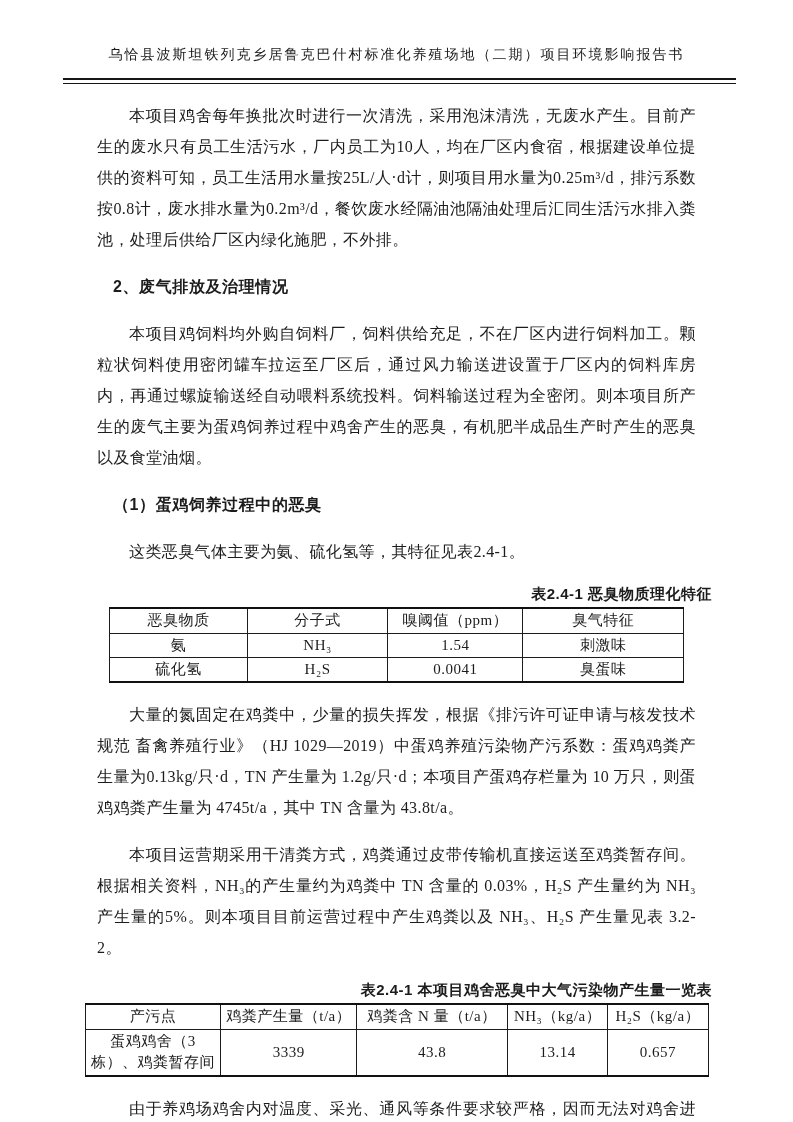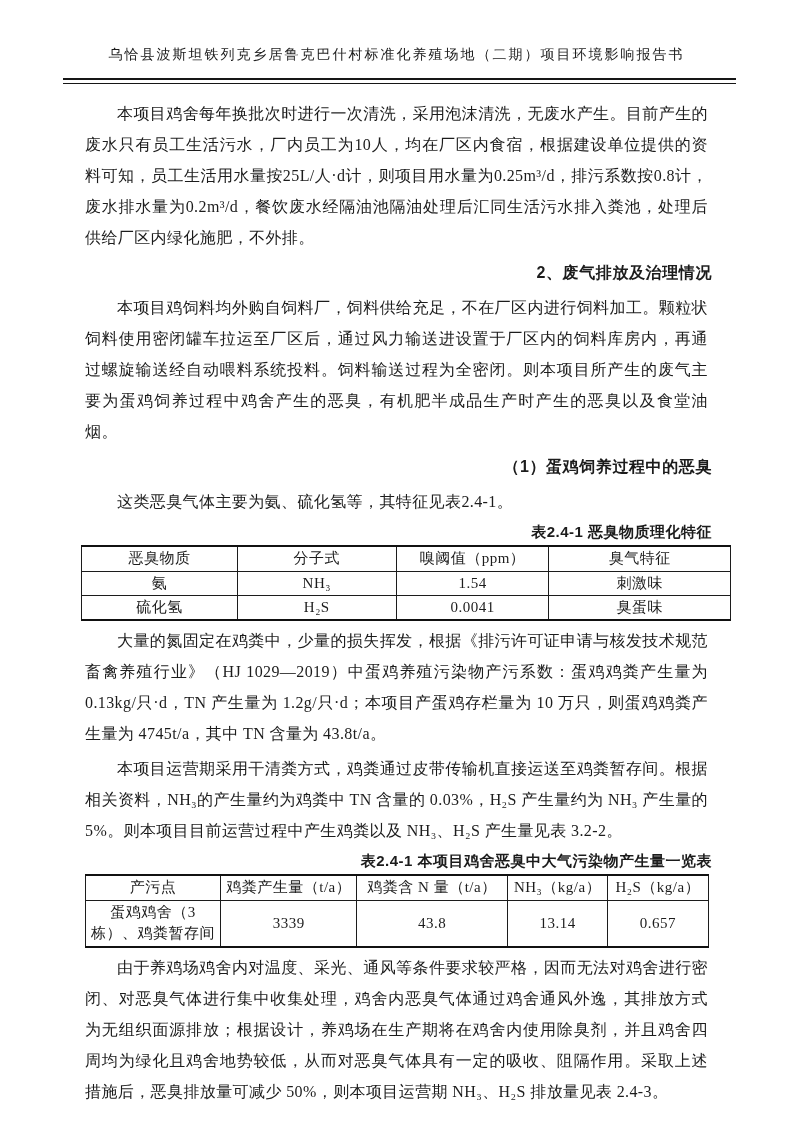--- a/index.html
+++ b/index.html
@@ -27,52 +27,52 @@
     border-top:2px solid #161616;
     border-bottom:1px solid #161616;
   }
   .content{
     margin:14px 81px 0 81px;
     font-size:16px;
     line-height:31px;
     text-align:justify;
   }
   p.para{
-    margin:4px;
+    margin:16px;
     text-indent:2em;
     letter-spacing:0.4px;
   }
   .heading{
     margin:0;
     text-indent:2em;
     font-weight:bold;
     font-family:"Liberation Sans","DejaVu Sans",sans-serif;
     font-size:16px;
     line-height:31px;
     letter-spacing:0.6px;
-    text-align:right;
+    text-align:left;
   }
   .table-title{
     margin-top:2px;
     text-align:right;
     font-weight:bold;
     font-family:"Liberation Sans","DejaVu Sans",sans-serif;
     font-size:15px;
     line-height:22px;
     letter-spacing:0.5px;
     text-indent:0;
   }
   table.doc-table{
     border-collapse:collapse;
     table-layout:fixed;
     margin:2px auto 0 auto;
     border-top:2px solid #111111;
     border-bottom:2px solid #111111;
   }
-  table.t1{width:650px;}
+  table.t1{width:575px;}
   table.t2{width:624px;}
   .doc-table td{
     border:1px solid #1c1c1c;
     text-align:center;
     vertical-align:middle;
     font-size:15px;
     letter-spacing:0.5px;
     padding:0 2px;
     line-height:21px;
   }

